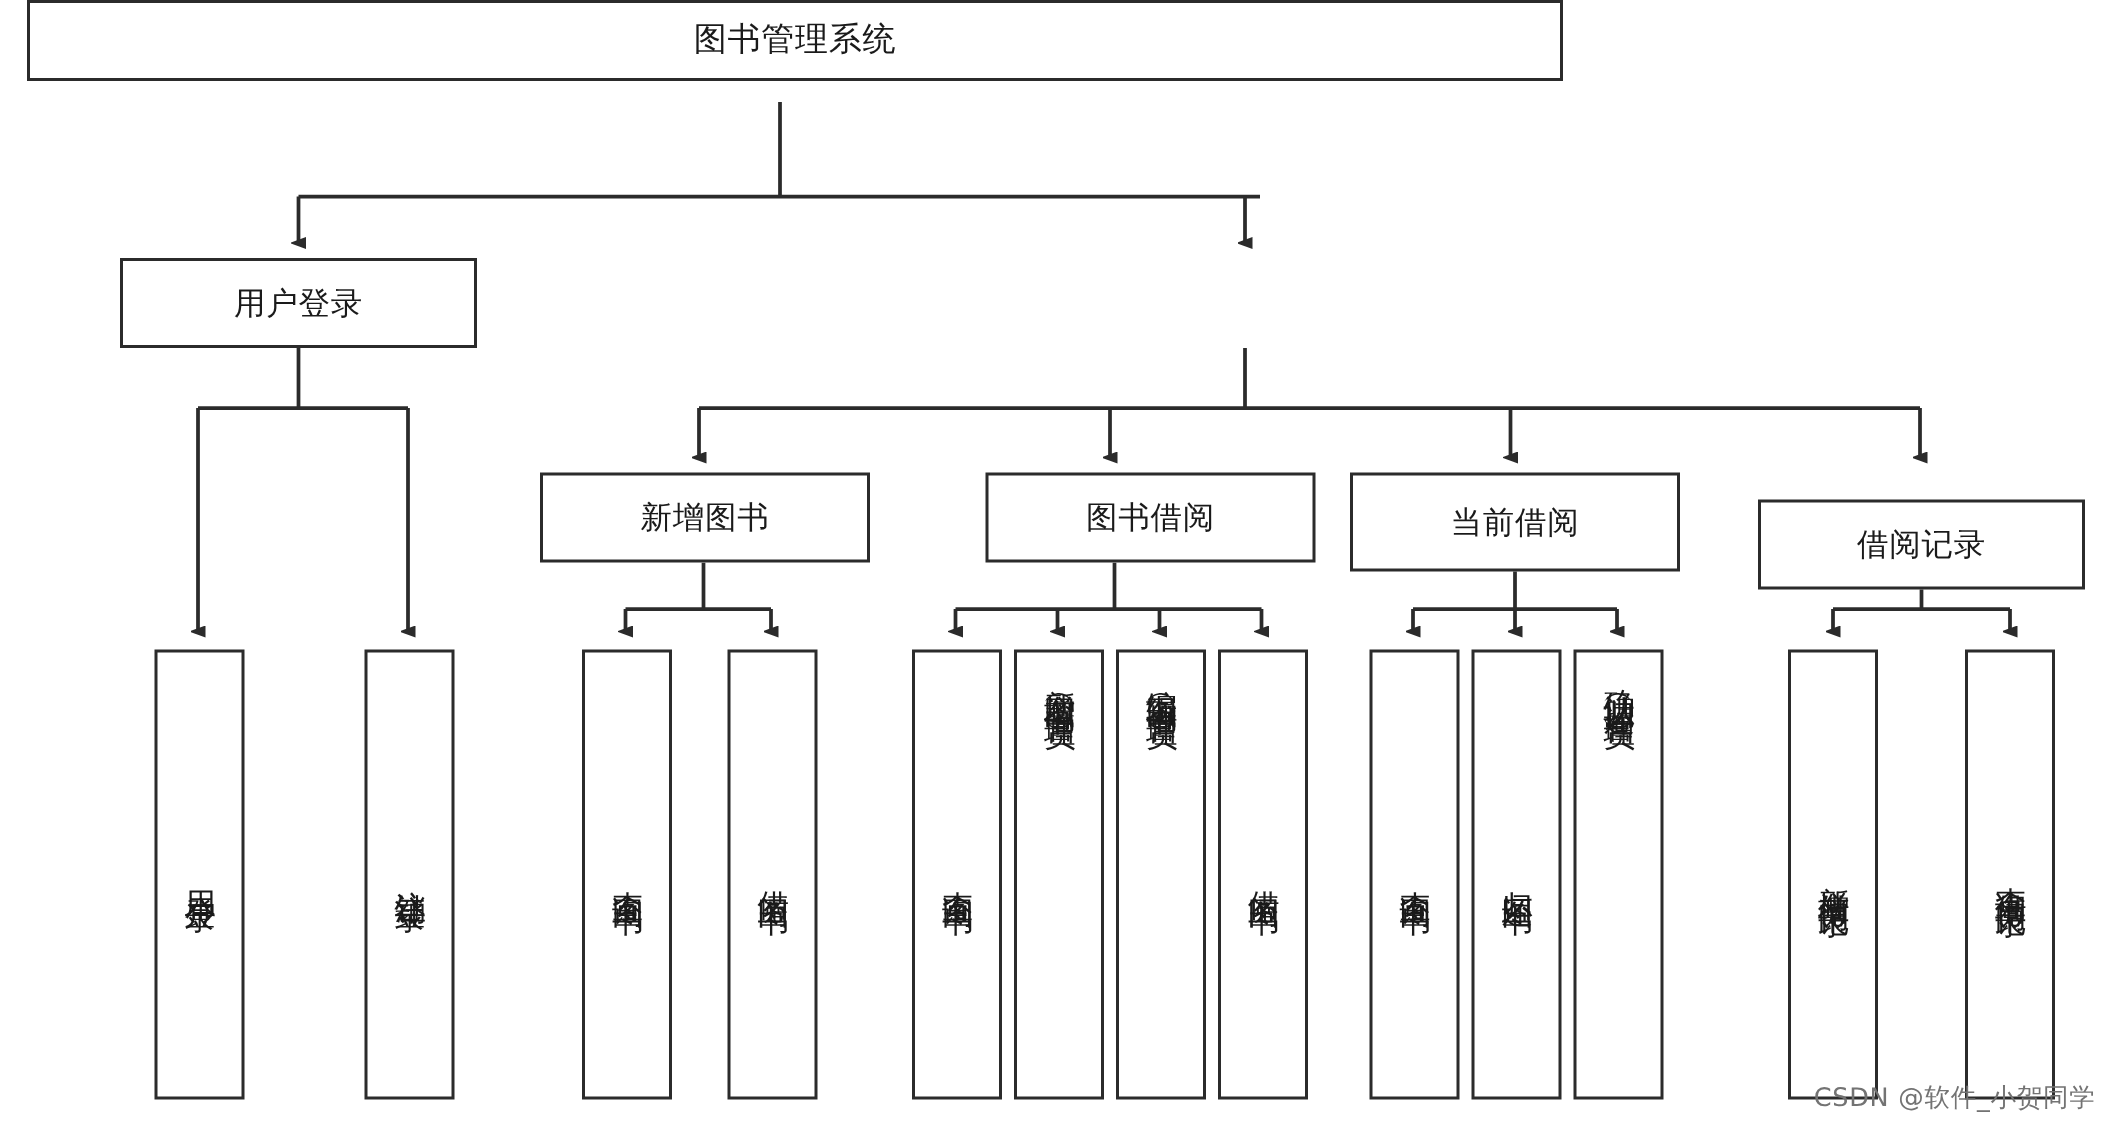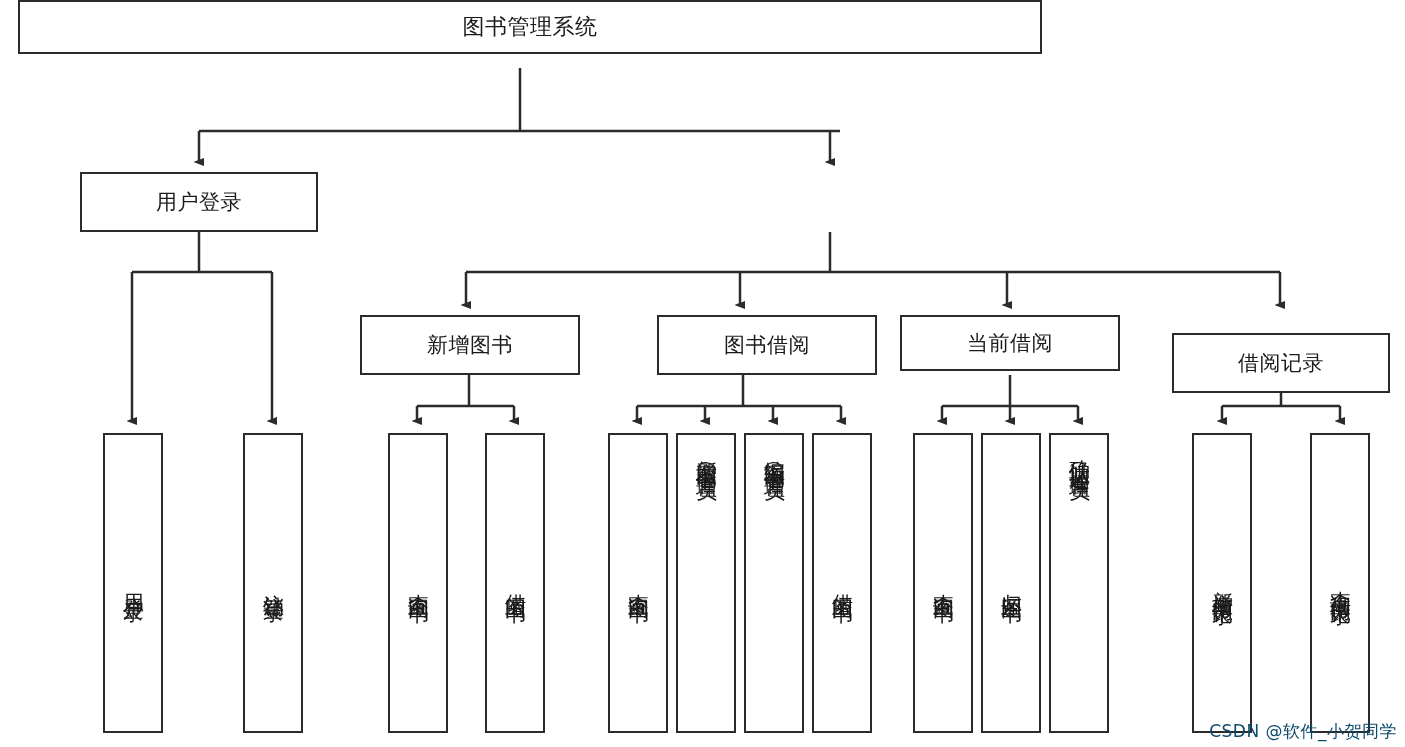--- a/index.html
+++ b/index.html
@@ -67,21 +67,21 @@
   }
   .node.vert.mid {
     align-items: center;
     padding-top: 0;
   }
   .watermark {
     position: absolute;
     right: 8px;
     bottom: 4px;
     font-size: 17px;
-    color: #0c4a6e;
+    color: #737373;
     white-space: nowrap;
     letter-spacing: 0.5px;
   }
 </style>
 </head>
 <body>
 
 <div id="diagram-root">
 
   <svg class="edges" viewBox="0 0 1405 747" xmlns="http://www.w3.org/2000/svg">
@@ -144,21 +144,21 @@
 
 
   <div class="node horiz" style="left:360px; top:315px; width:220px; height:60px;">
     <span class="node-label">新增图书</span>
   </div>
 
   <div class="node horiz" style="left:633px; top:315px; width:220px; height:60px;margin-left:24px;">
     <span class="node-label">图书借阅</span>
   </div>
 
-  <div class="node horiz" style="left:900px; top:315px; width:220px; height:56px;">
+  <div class="node horiz" style="left:900px; top:315px; width:220px; height:66px;">
     <span class="node-label">当前借阅</span>
   </div>
 
   <div class="node horiz" style="left:1172px; top:333px; width:218px; height:60px;">
     <span class="node-label">借阅记录</span>
   </div>
 
   <div class="node vert mid" style="left:103px; top:433px; width:60px; height:300px;">
     <span class="node-label">用户登录</span>
   </div>

